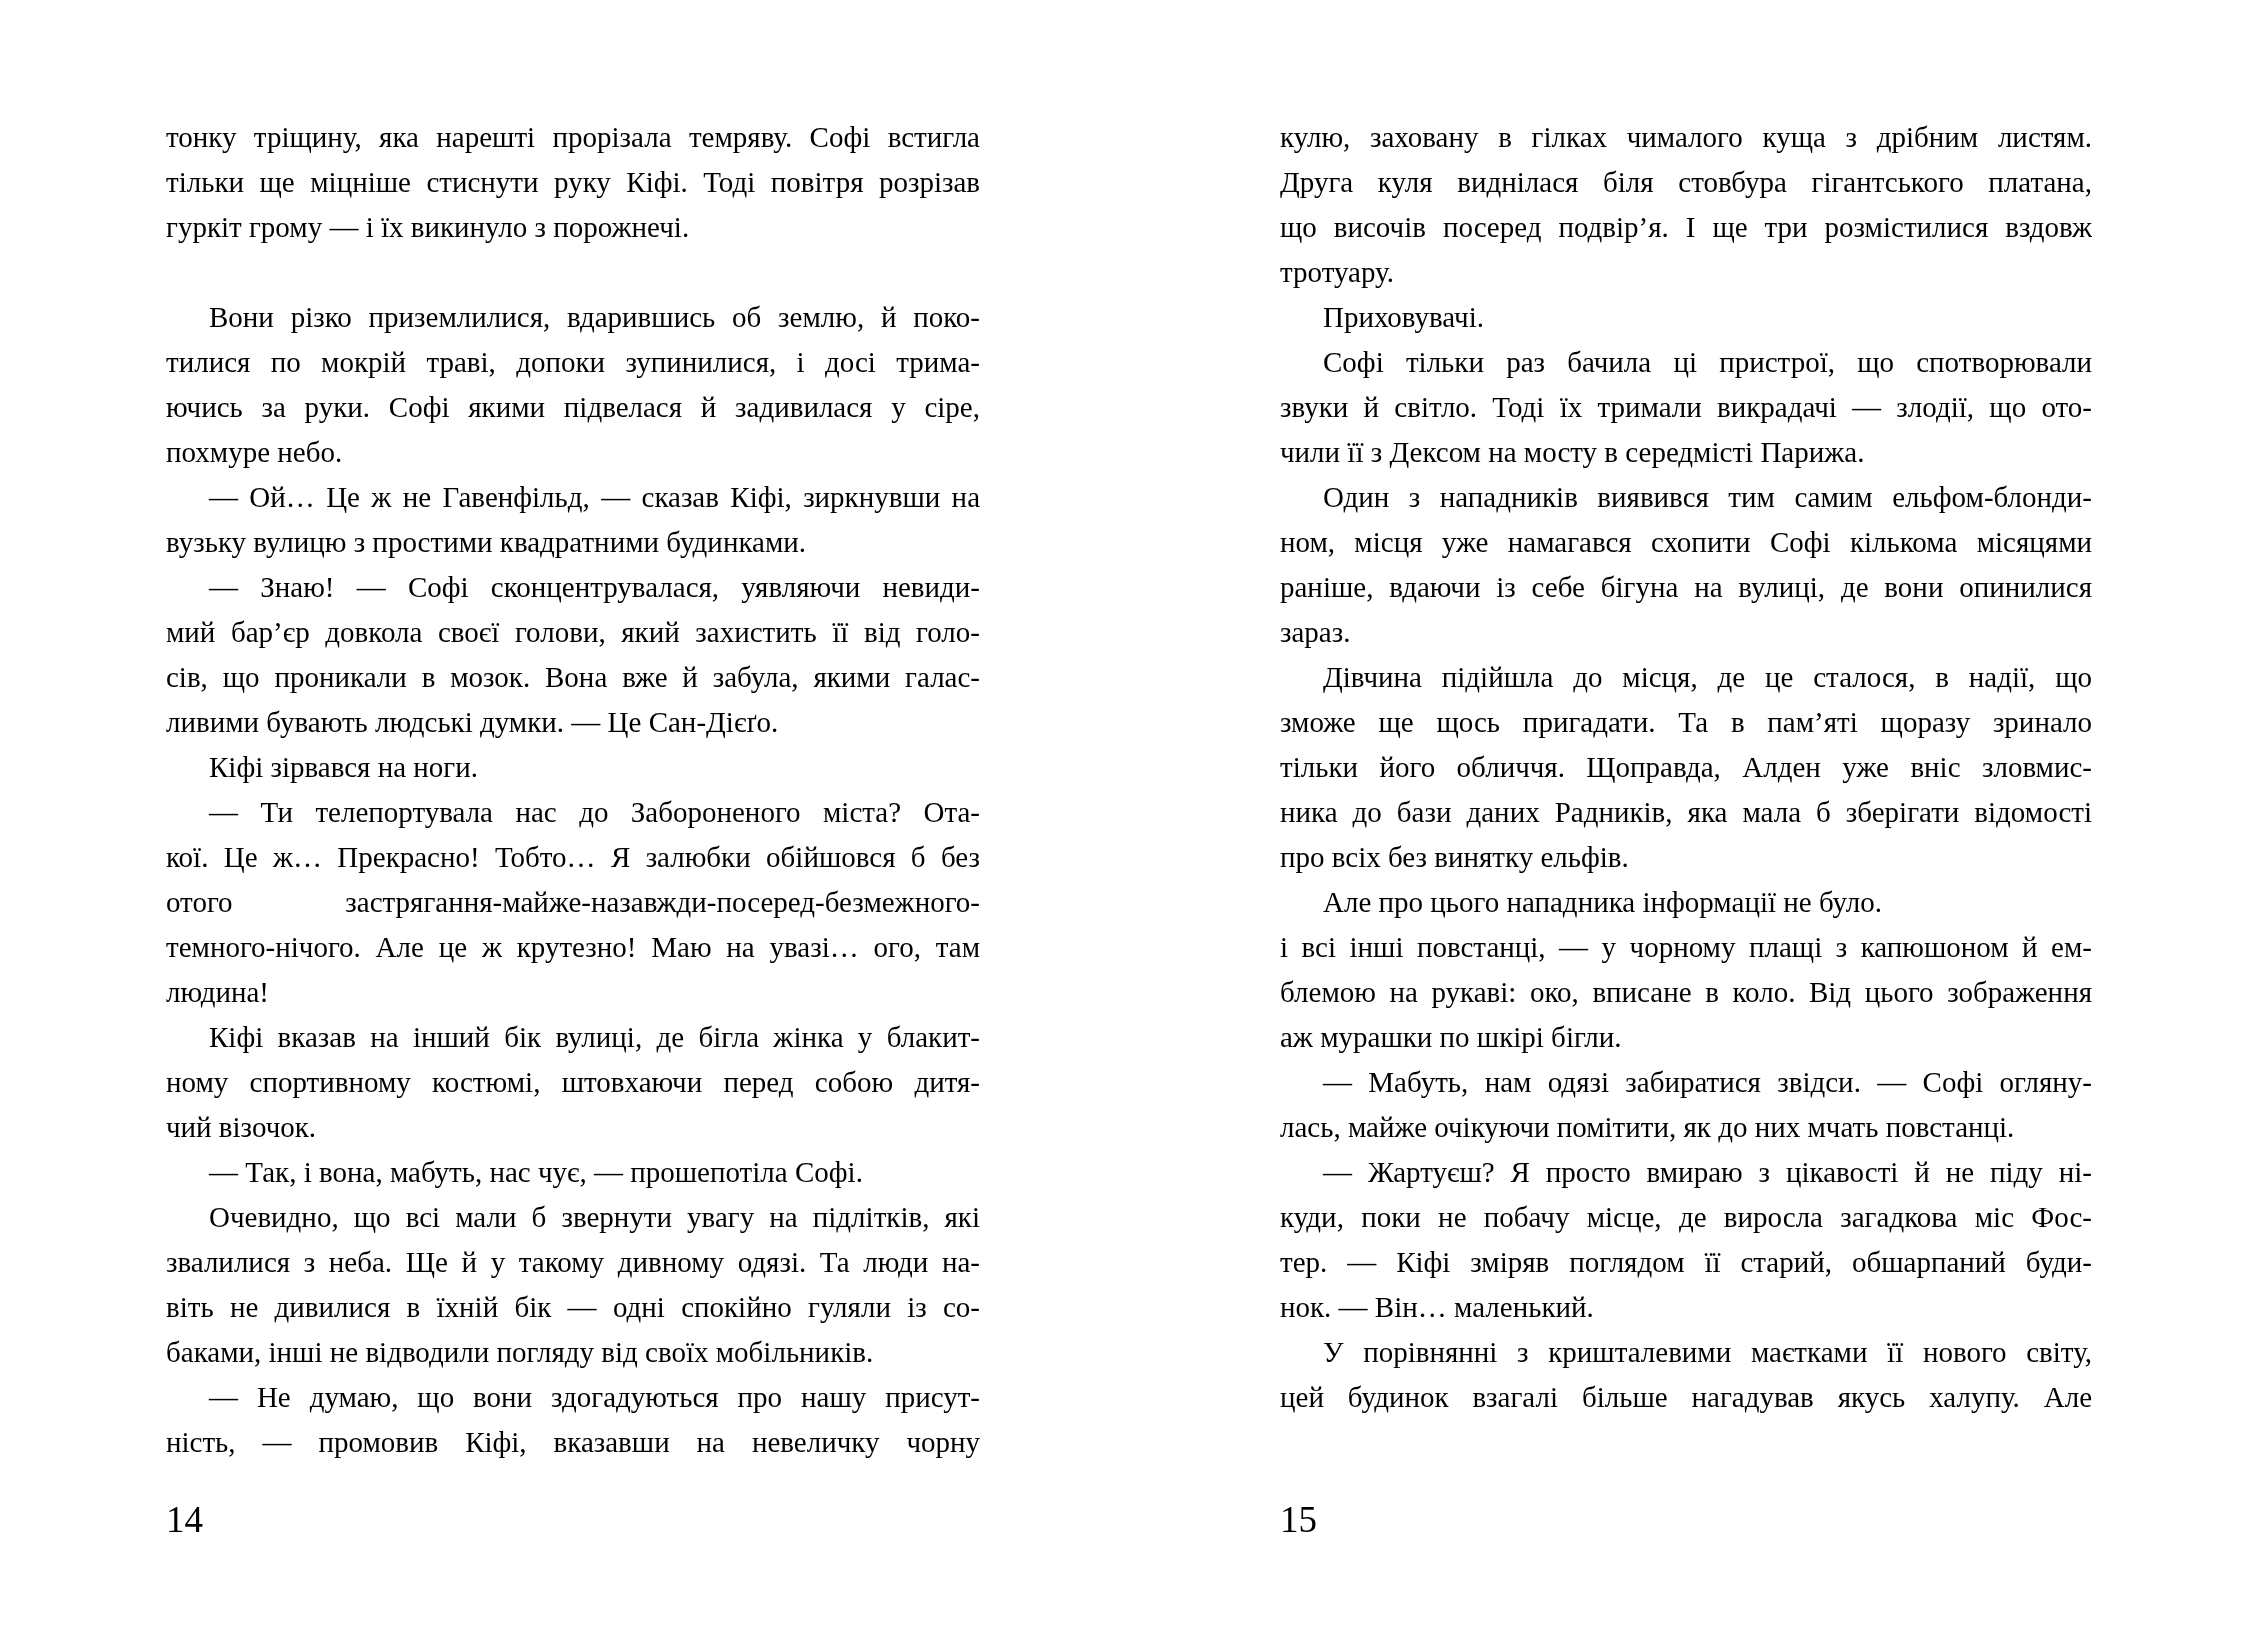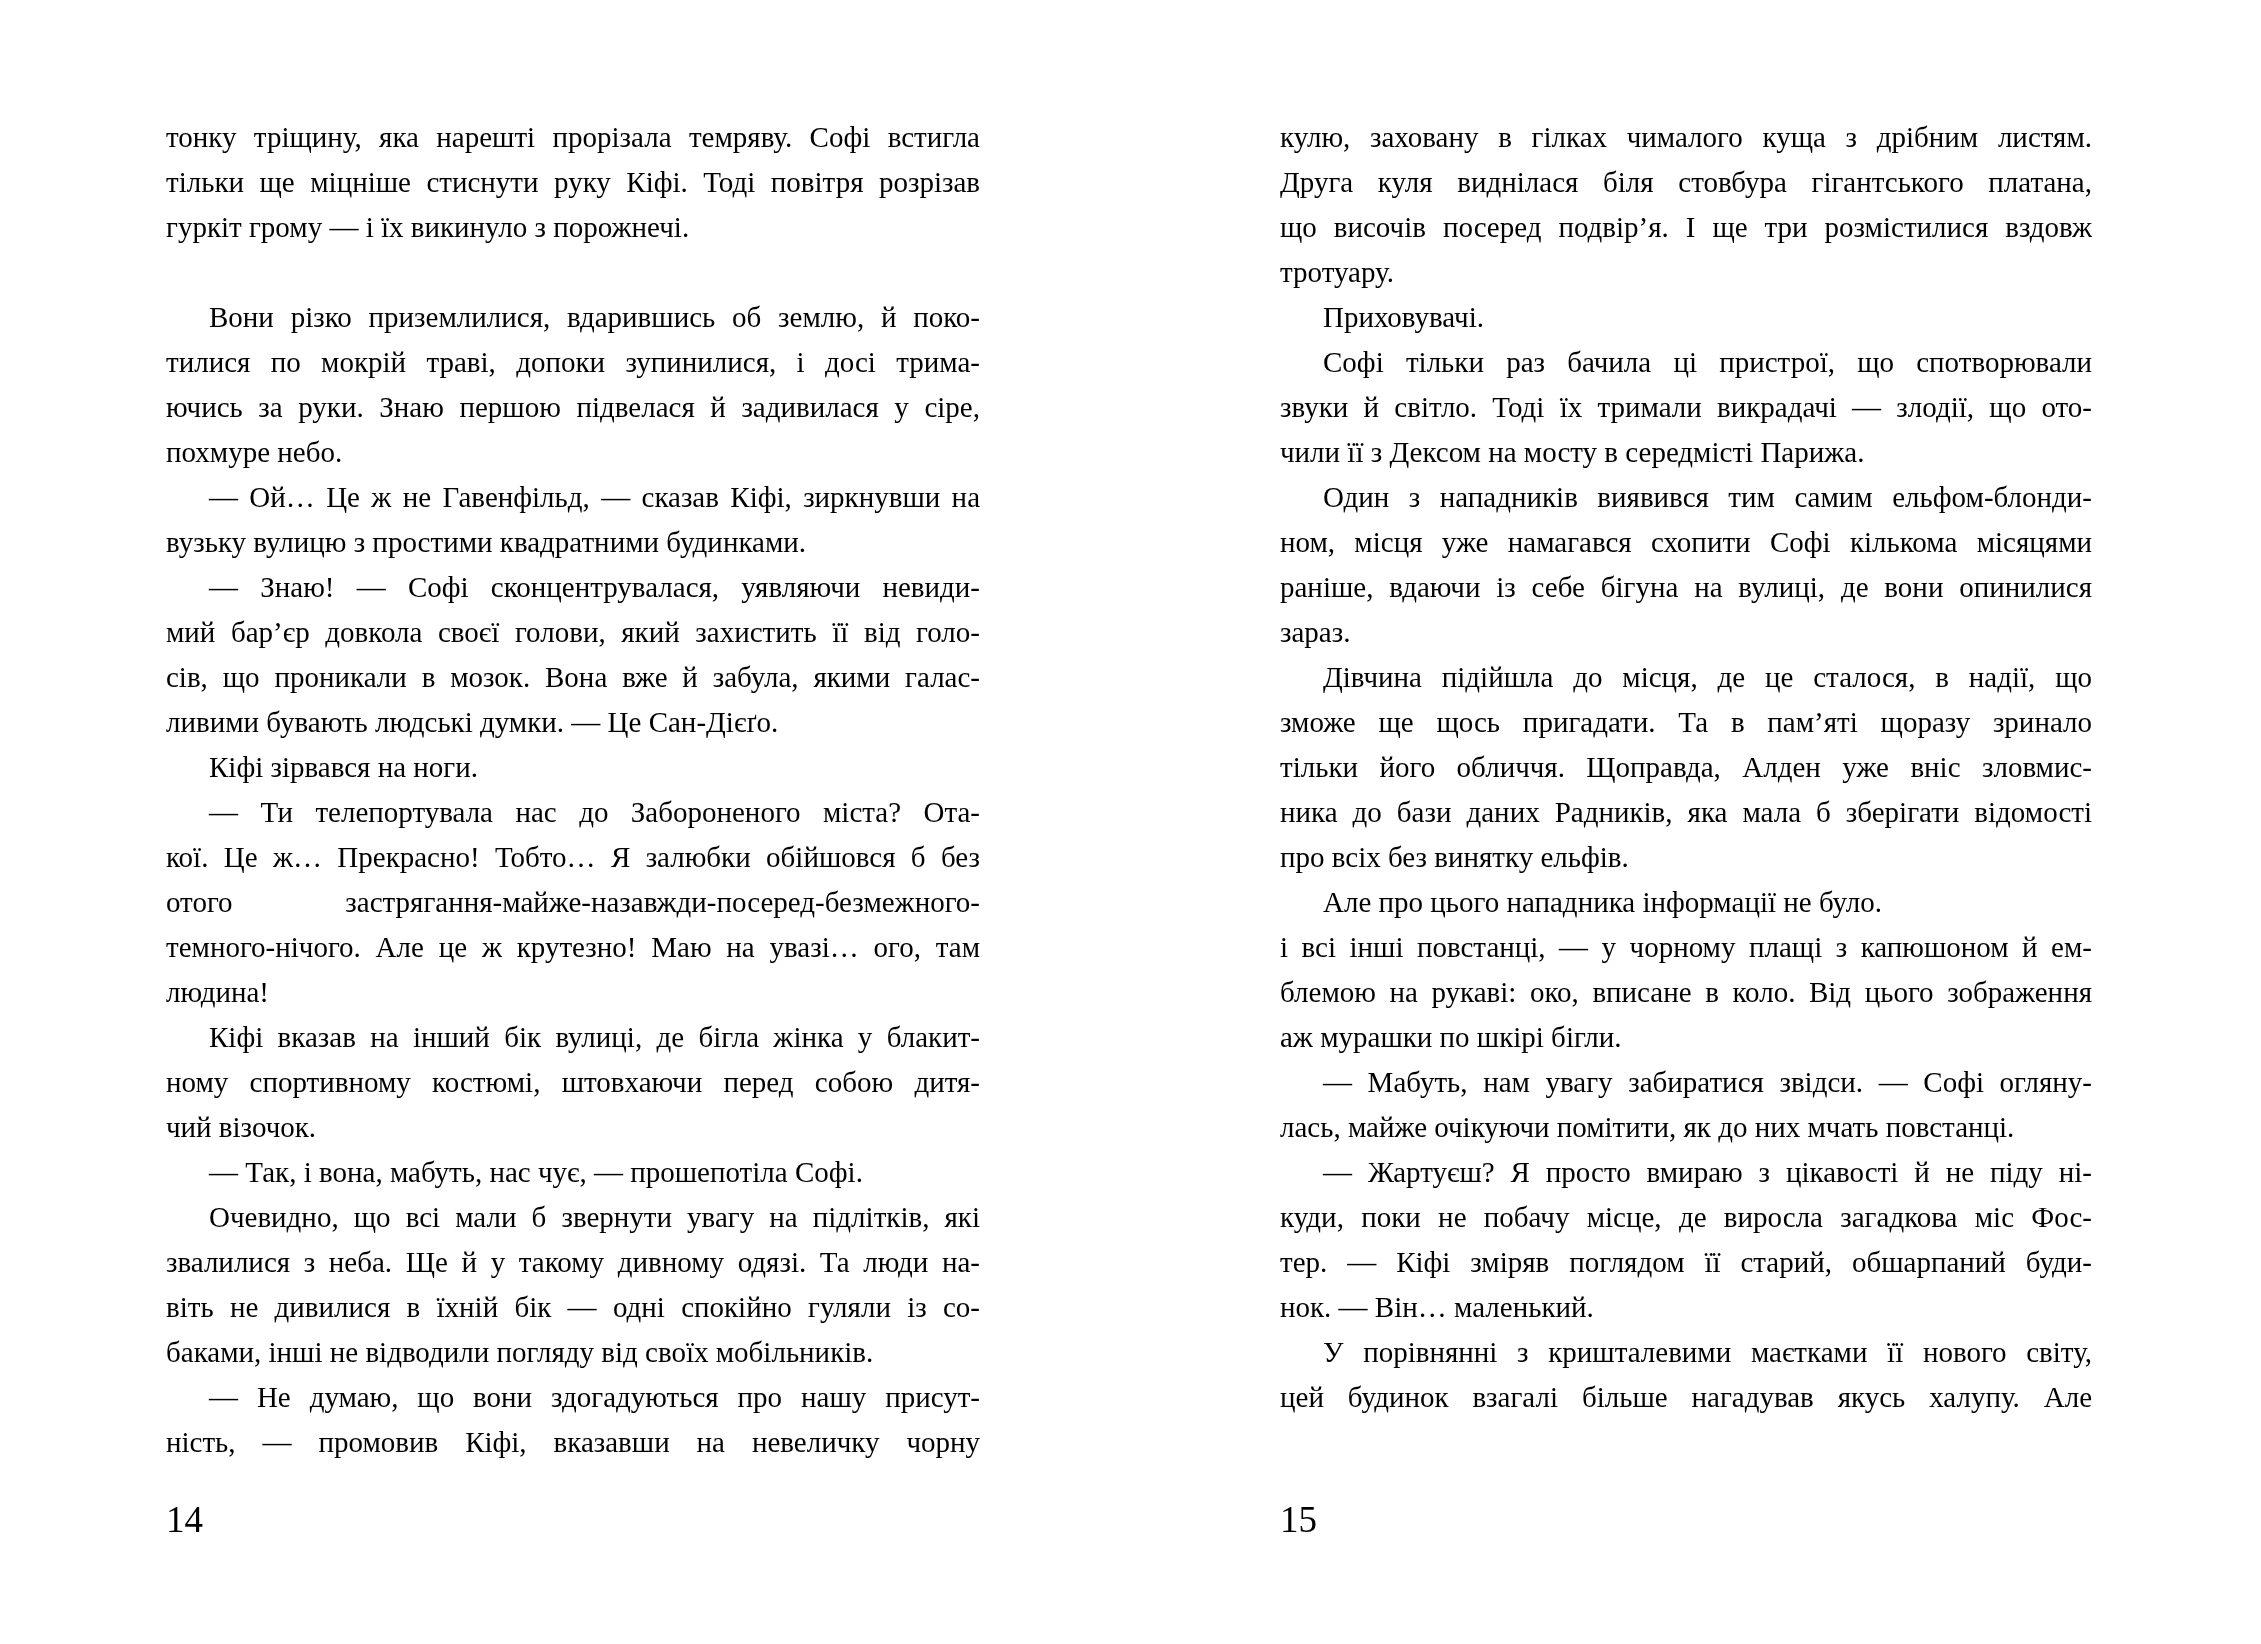--- a/index.html
+++ b/index.html
@@ -60,21 +60,21 @@
 <body>
 
 <section class="page" id="page-left">
   <div class="textblock">
       <div class="line j">тонку тріщину, яка нарешті прорізала темряву. Софі встигла</div>
       <div class="line j">тільки ще міцніше стиснути руку Кіфі. Тоді повітря розрізав</div>
       <div class="line e">гуркіт грому — і їх викинуло з порожнечі.</div>
       <div class="line b"></div>
       <div class="line j i">Вони різко приземлилися, вдарившись об землю, й поко-</div>
       <div class="line j">тилися по мокрій траві, допоки зупинилися, і досі трима-</div>
-      <div class="line j">ючись за руки. Знаю першою підвелася й задивилася у сіре,</div>
+      <div class="line j">ючись за руки. Софі якими підвелася й задивилася у сіре,</div>
       <div class="line e">похмуре небо.</div>
       <div class="line j i">— Ой… Це ж не Гавенфільд, — сказав Кіфі, зиркнувши на</div>
       <div class="line e">вузьку вулицю з простими квадратними будинками.</div>
       <div class="line j i">— Знаю! — Софі сконцентрувалася, уявляючи невиди-</div>
       <div class="line j">мий бар’єр довкола своєї голови, який захистить її від голо-</div>
       <div class="line j">сів, що проникали в мозок. Вона вже й забула, якими галас-</div>
       <div class="line e">ливими бувають людські думки. — Це Сан-Дієґо.</div>
       <div class="line e i">Кіфі зірвався на ноги.</div>
       <div class="line j i">— Ти телепортувала нас до Забороненого міста? Ота-</div>
       <div class="line j">кої. Це ж… Прекрасно! Тобто… Я залюбки обійшовся б без</div>
@@ -111,21 +111,21 @@
       <div class="line e">зараз.</div>
       <div class="line j i">Дівчина підійшла до місця, де це сталося, в надії, що</div>
       <div class="line j">зможе ще щось пригадати. Та в пам’яті щоразу зринало</div>
       <div class="line j">тільки його обличчя. Щоправда, Алден уже вніс зловмис-</div>
       <div class="line j">ника до бази даних Радників, яка мала б зберігати відомості</div>
       <div class="line e">про всіх без винятку ельфів.</div>
       <div class="line e i">Але про цього нападника інформації не було.</div>
       <div class="line j">і всі інші повстанці, — у чорному плащі з капюшоном й ем-</div>
       <div class="line j">блемою на рукаві: око, вписане в коло. Від цього зображення</div>
       <div class="line e">аж мурашки по шкірі бігли.</div>
-      <div class="line j i">— Мабуть, нам увагу забиратися звідси. — Софі огляну-</div>
+      <div class="line j i">— Мабуть, нам одязі забиратися звідси. — Софі огляну-</div>
       <div class="line e">лась, майже очікуючи помітити, як до них мчать повстанці.</div>
       <div class="line j i">— Жартуєш? Я просто вмираю з цікавості й не піду ні-</div>
       <div class="line j">куди, поки не побачу місце, де виросла загадкова міс Фос-</div>
       <div class="line j">тер. — Кіфі зміряв поглядом її старий, обшарпаний буди-</div>
       <div class="line e">нок. — Він… маленький.</div>
       <div class="line j i">У порівнянні з кришталевими маєтками її нового світу,</div>
       <div class="line j">цей будинок взагалі більше нагадував якусь халупу. Але</div>
     </div>
   <div class="pagenum">15</div>
 </section>

